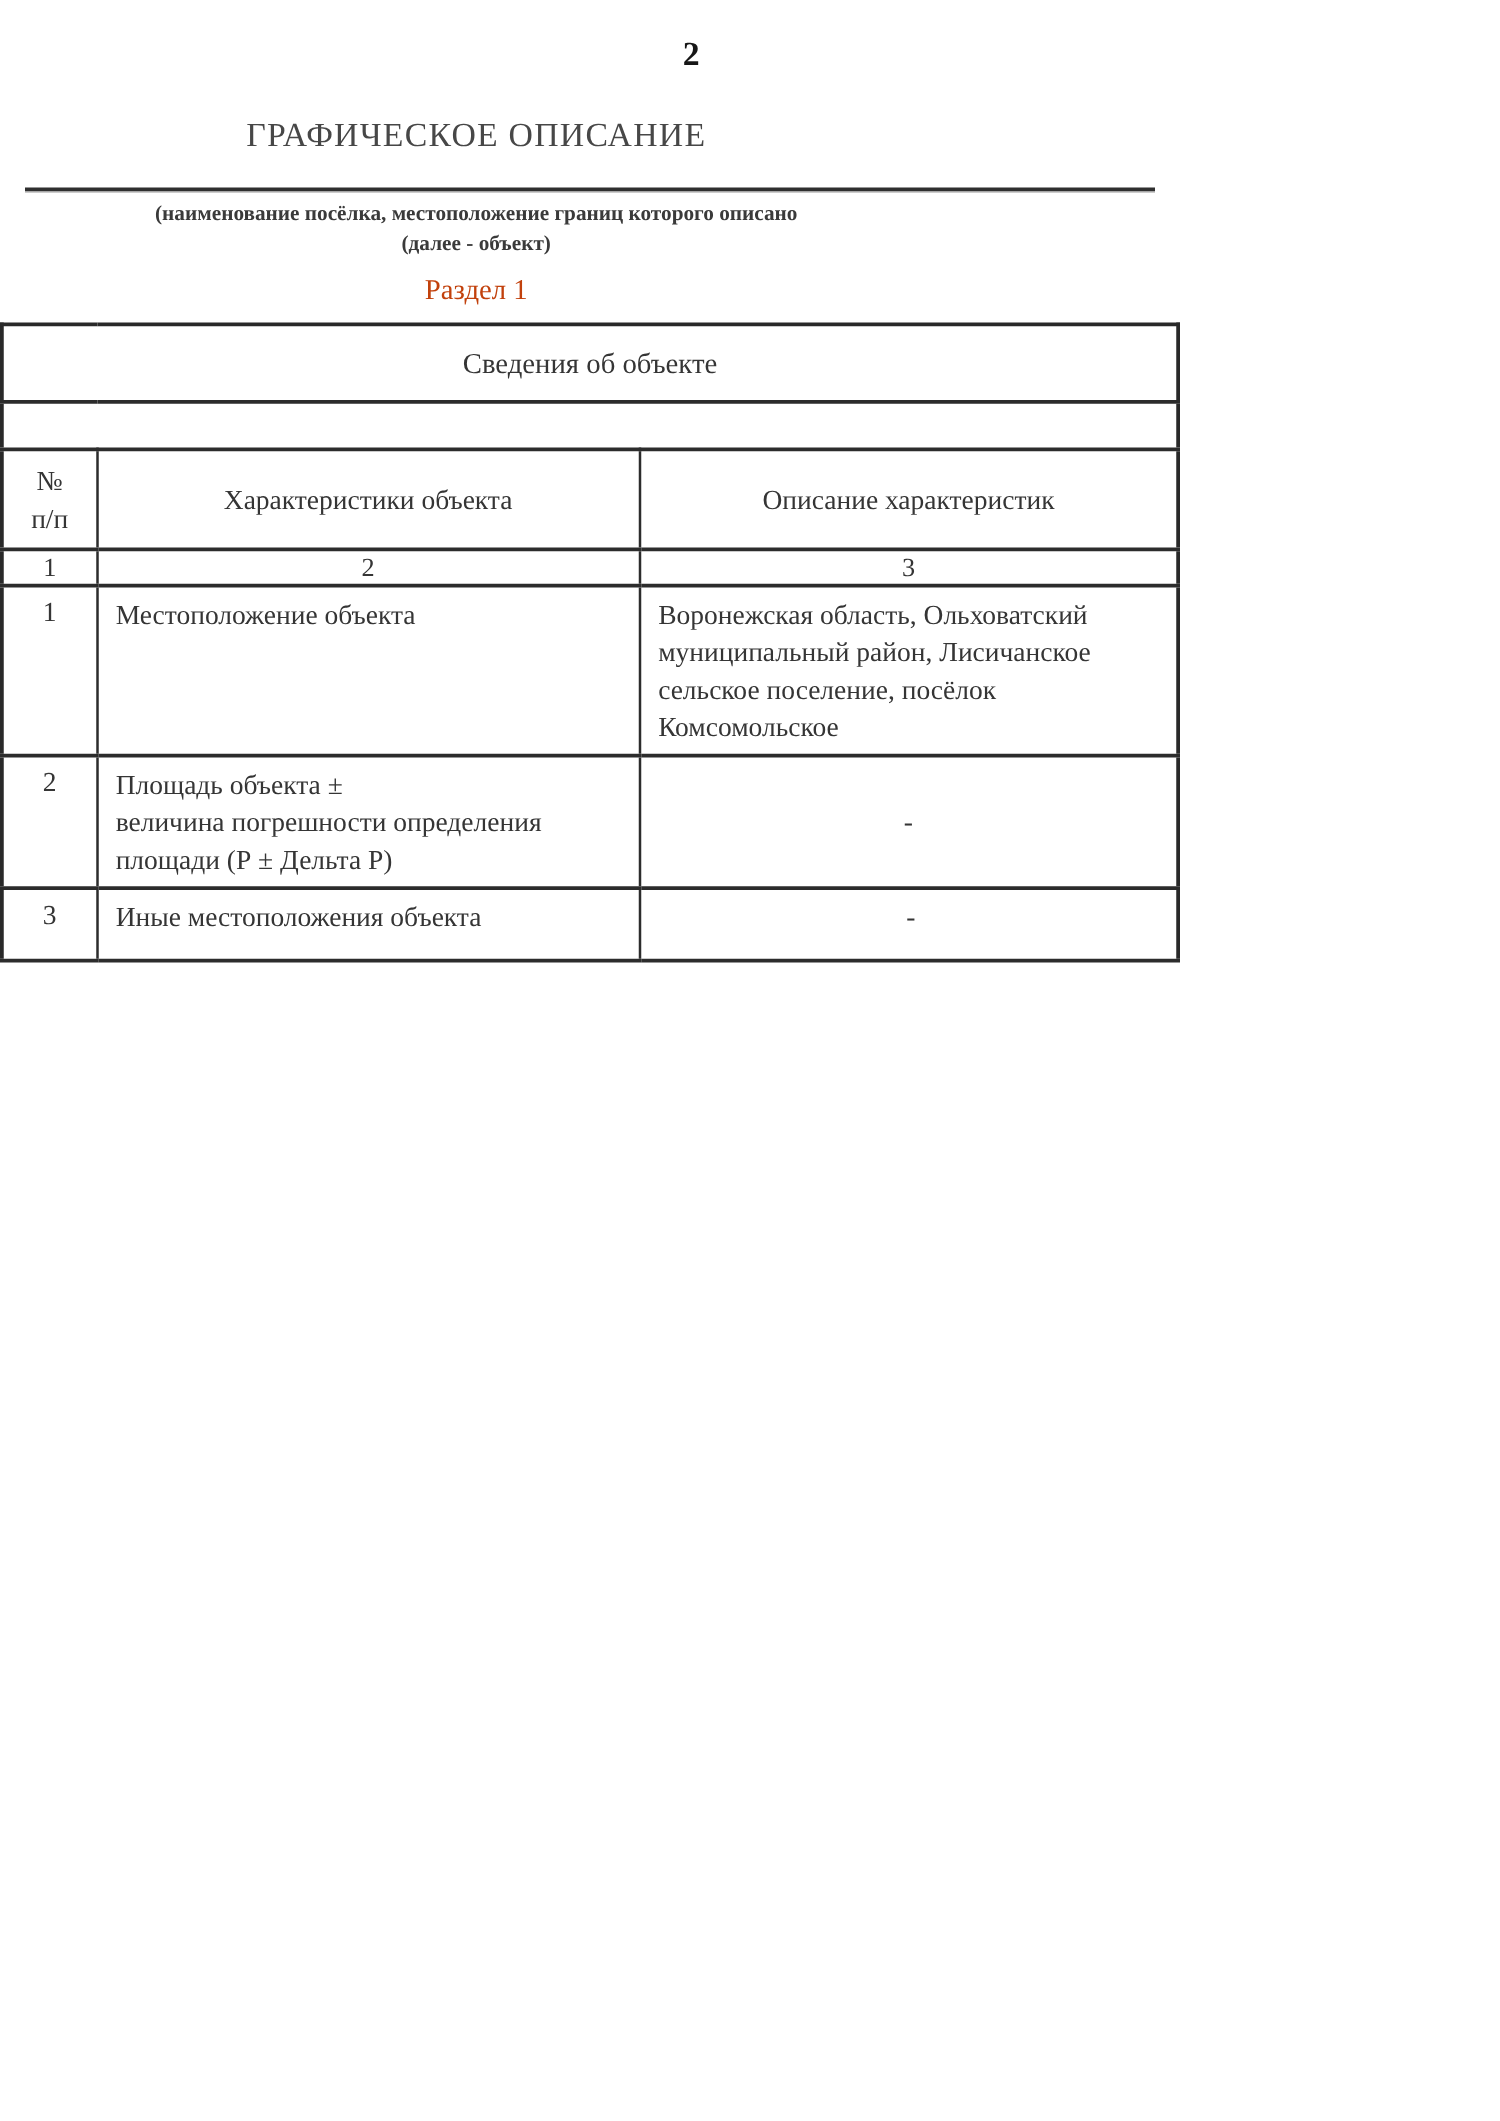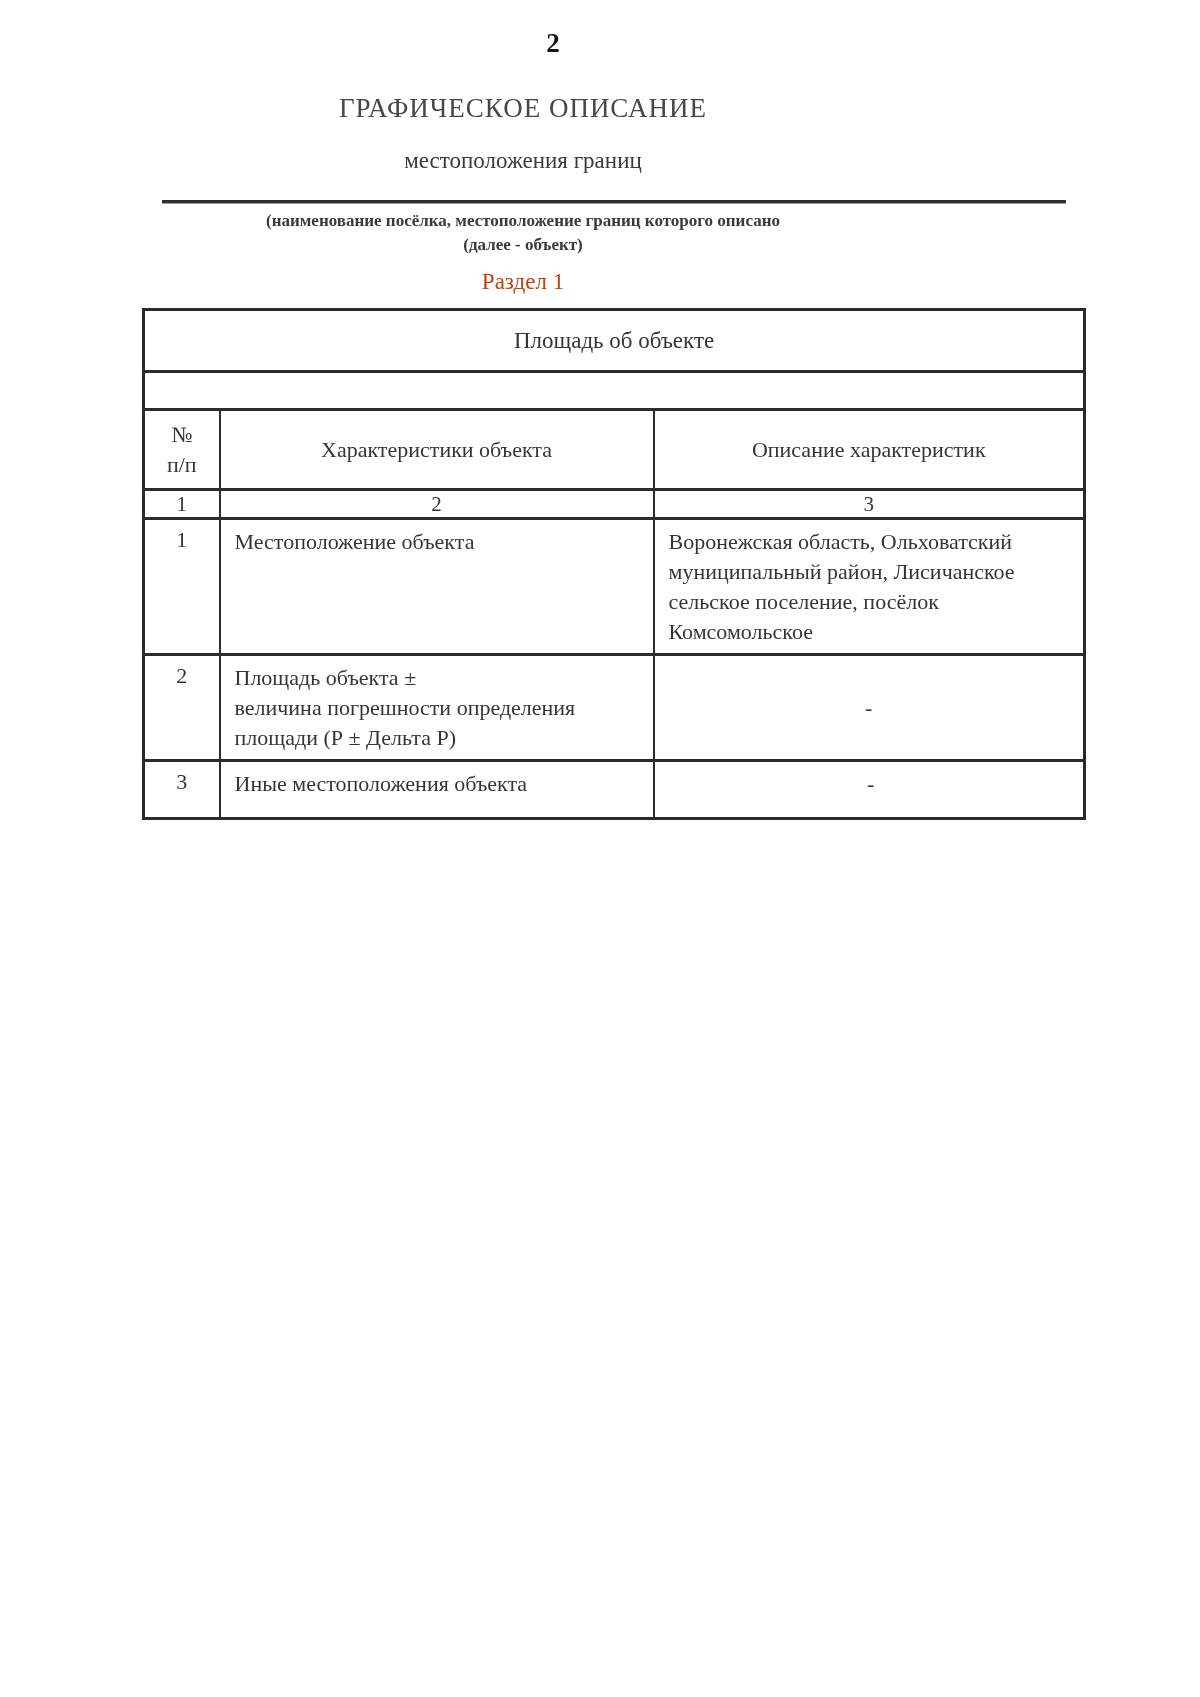--- a/index.html
+++ b/index.html
@@ -20,21 +20,20 @@
   }
   .page-number {
     width: 1106px;
     text-align: center;
     font-size: 27px;
     font-weight: bold;
     color: #161616;
     line-height: 34px;
   }
   .content {
-    margin-left: 142px;
     width: 762px;
   }
   .doc-title {
     margin-top: 30px;
     text-align: center;
     font-size: 27px;
     letter-spacing: 1px;
     color: #474747;
     line-height: 36px;
   }
@@ -151,40 +150,39 @@
 <body>
 
 <div class="page">
 
   <div class="page-number">2</div>
 
   <div class="content">
 
     <div class="doc-title">ГРАФИЧЕСКОЕ ОПИСАНИЕ</div>
 
-    <div class="subtitle first">местоположения границ</div>
 
 
     <div class="sign-line"></div>
 
     <div class="footnote">(наименование посёлка, местоположение границ которого описано</div>
 
     <div class="footnote second">(далее - объект)</div>
 
     <div class="section-title">Раздел 1</div>
 
     <table class="info-table">
       <colgroup>
         <col class="c1">
           <col class="c2">
           <col class="c3">
       </colgroup>
       <tbody>
         <tr class="r-title">
-          <td colspan="3">Площадь об объекте</td>
+          <td colspan="3">Сведения об объекте</td>
         </tr>
         <tr class="r-empty">
           <td colspan="3"></td>
         </tr>
         <tr class="r-head">
           <td class="pre">№
 п/п</td>
           <td>Характеристики объекта</td>
           <td>Описание характеристик</td>
         </tr>

